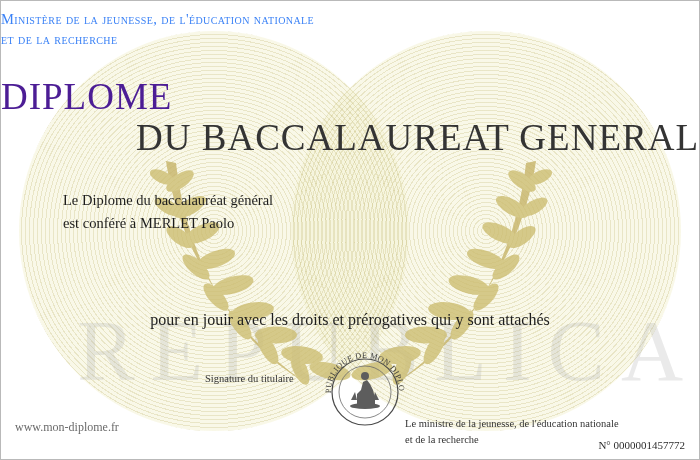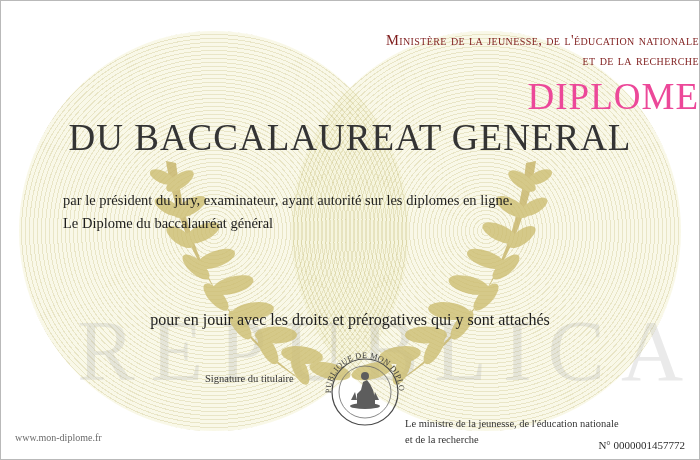--- a/index.html
+++ b/index.html
@@ -77,50 +77,50 @@
     top: 120px;
     width: 490px;
     height: 300px;
     opacity: 0.85;
     pointer-events: none;
   }
 
   
   .ministry {
     position: absolute;
-    top: 30px;
-    left: 0;
-    right: 0;
-    text-align: right;
+    top: 9px;
+    left: 0;
+    right: 0;
+    text-align: left;
     font-size: 14.5px;
     letter-spacing: 0.4px;
-    color: #7f1d1d;
+    color: #3b82f6;
     font-variant: small-caps;
     line-height: 1.35;
   }
   .ministry .l2 {
     display: block;
   }
 
   .title1 {
     position: absolute;
     top: 74px;
-    left: 16px;
-    right: 0;
-    text-align: right;
+    left: 0;
+    right: 0;
+    text-align: left;
     font-size: 37px;
     letter-spacing: 1px;
-    color: #ec4899;
+    color: #4c1d95;
   }
   .title2 {
     position: absolute;
     top: 115px;
     left: 0;
     right: 0;
-    text-align: center;
+    text-align: right;
     font-size: 37px;
     letter-spacing: 1px;
     color: #343434;
     white-space: nowrap;
   }
 
   .body-lines {
     position: absolute;
     top: 188px;
     left: 62px;
@@ -181,22 +181,22 @@
     font-family: "Liberation Serif", serif;
     font-size: 8.2px;
     fill: #3a3a3a;
     letter-spacing: 0.3px;
   }
 
   
   .footer-left {
     position: absolute;
     left: 14px;
-    bottom: 16px;
-    font-size: 10px;
+    bottom: 24px;
+    font-size: 12px;
     color: #6a6a6a;
   }
   .footer-right {
     position: absolute;
     right: 14px;
     bottom: 8px;
     font-size: 11px;
     color: #2c2c2c;
     margin-top: 28px;
   }
@@ -262,22 +262,22 @@
 
   <div class="ministry">
     <span>Ministère de la jeunesse, de l'éducation nationale</span>
     <span class="l2">et de la recherche</span>
   </div>
 
   <div class="title1">DIPLOME</div>
   <div class="title2">DU BACCALAUREAT GENERAL</div>
 
   <div class="body-lines">
-    <div>par le président du jury, examinateur, ayant autorité sur les diplomes en ligne.</div>
     <div>Le Diplome du baccalauréat général</div>
+    <div>est conféré à MERLET Paolo</div>
   </div>
 
   <div class="enjoy">pour en jouir avec les droits et prérogatives qui y sont attachés</div>
 
   <div class="sig-left">Signature du titulaire</div>
   <div class="sig-right">
     <div>Le ministre de la jeunesse, de l'éducation nationale</div>
     <div>et de la recherche</div>
   </div>
 

